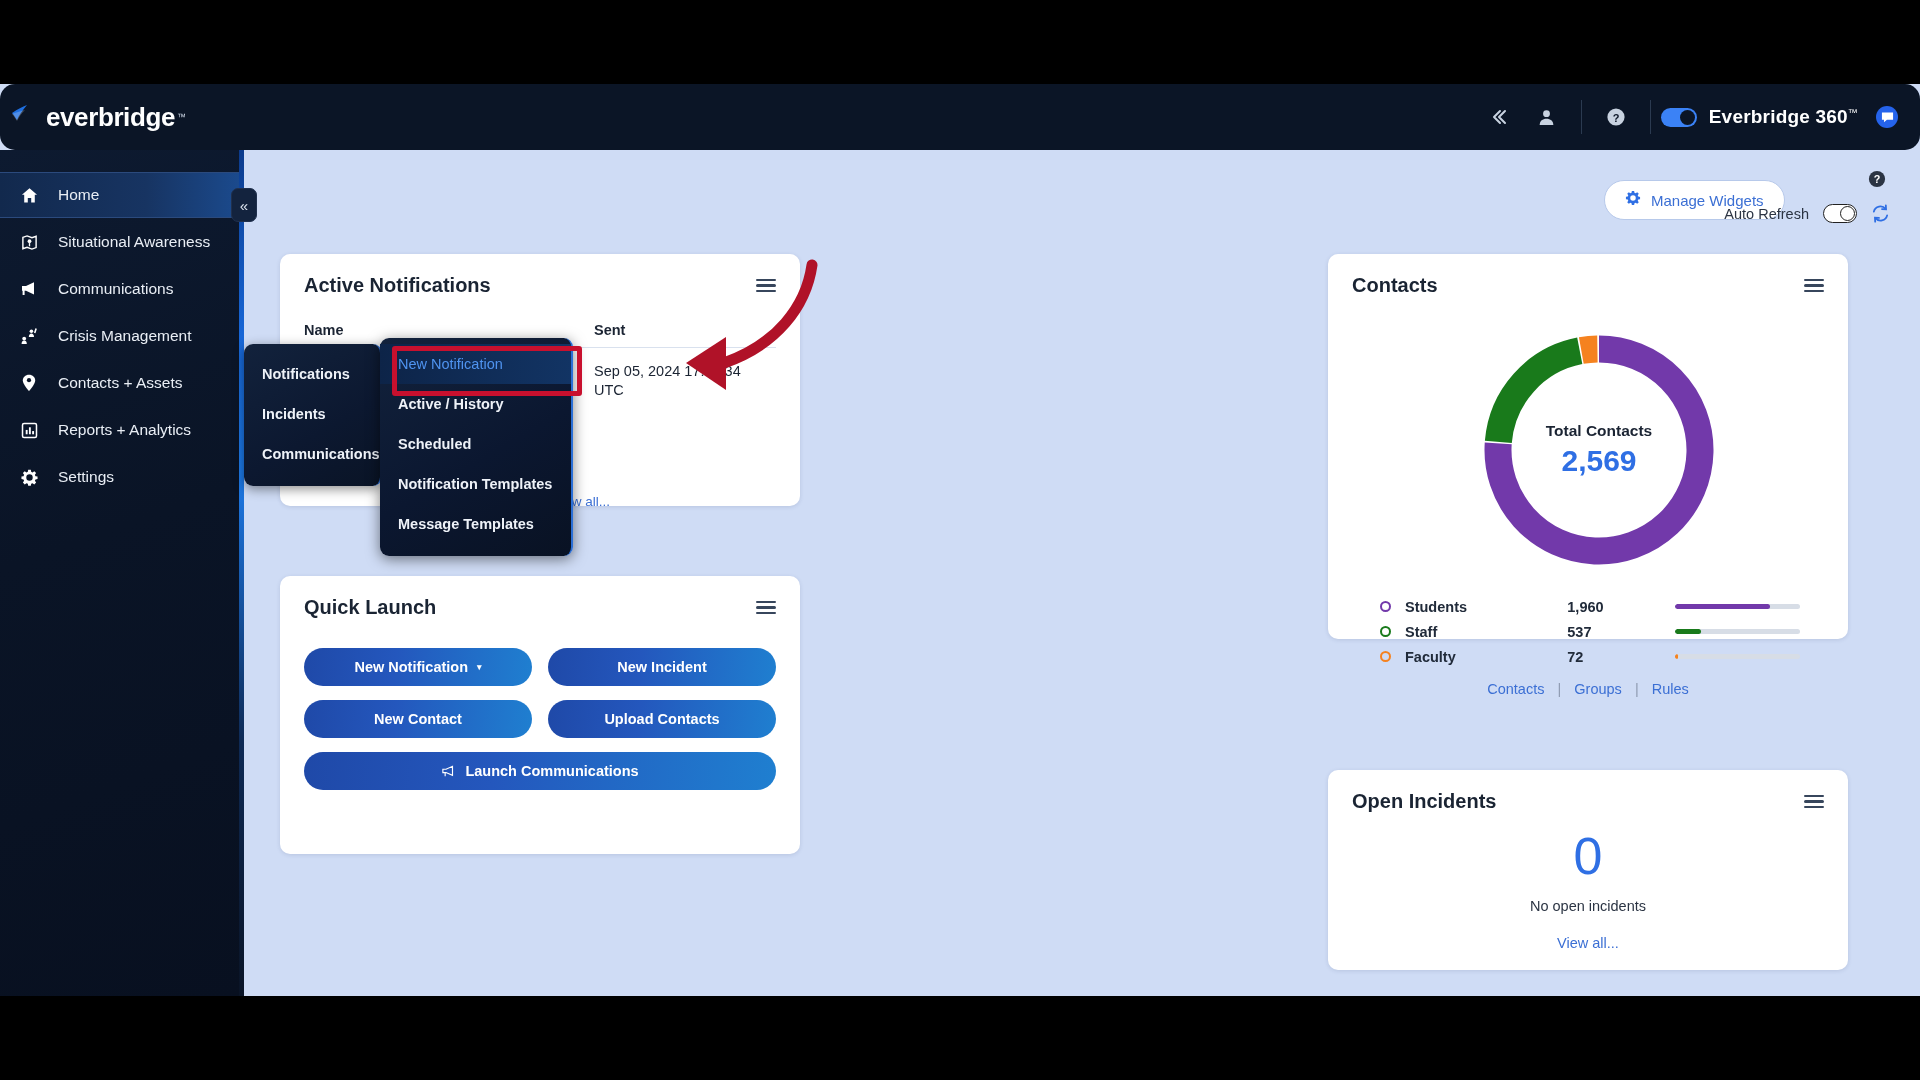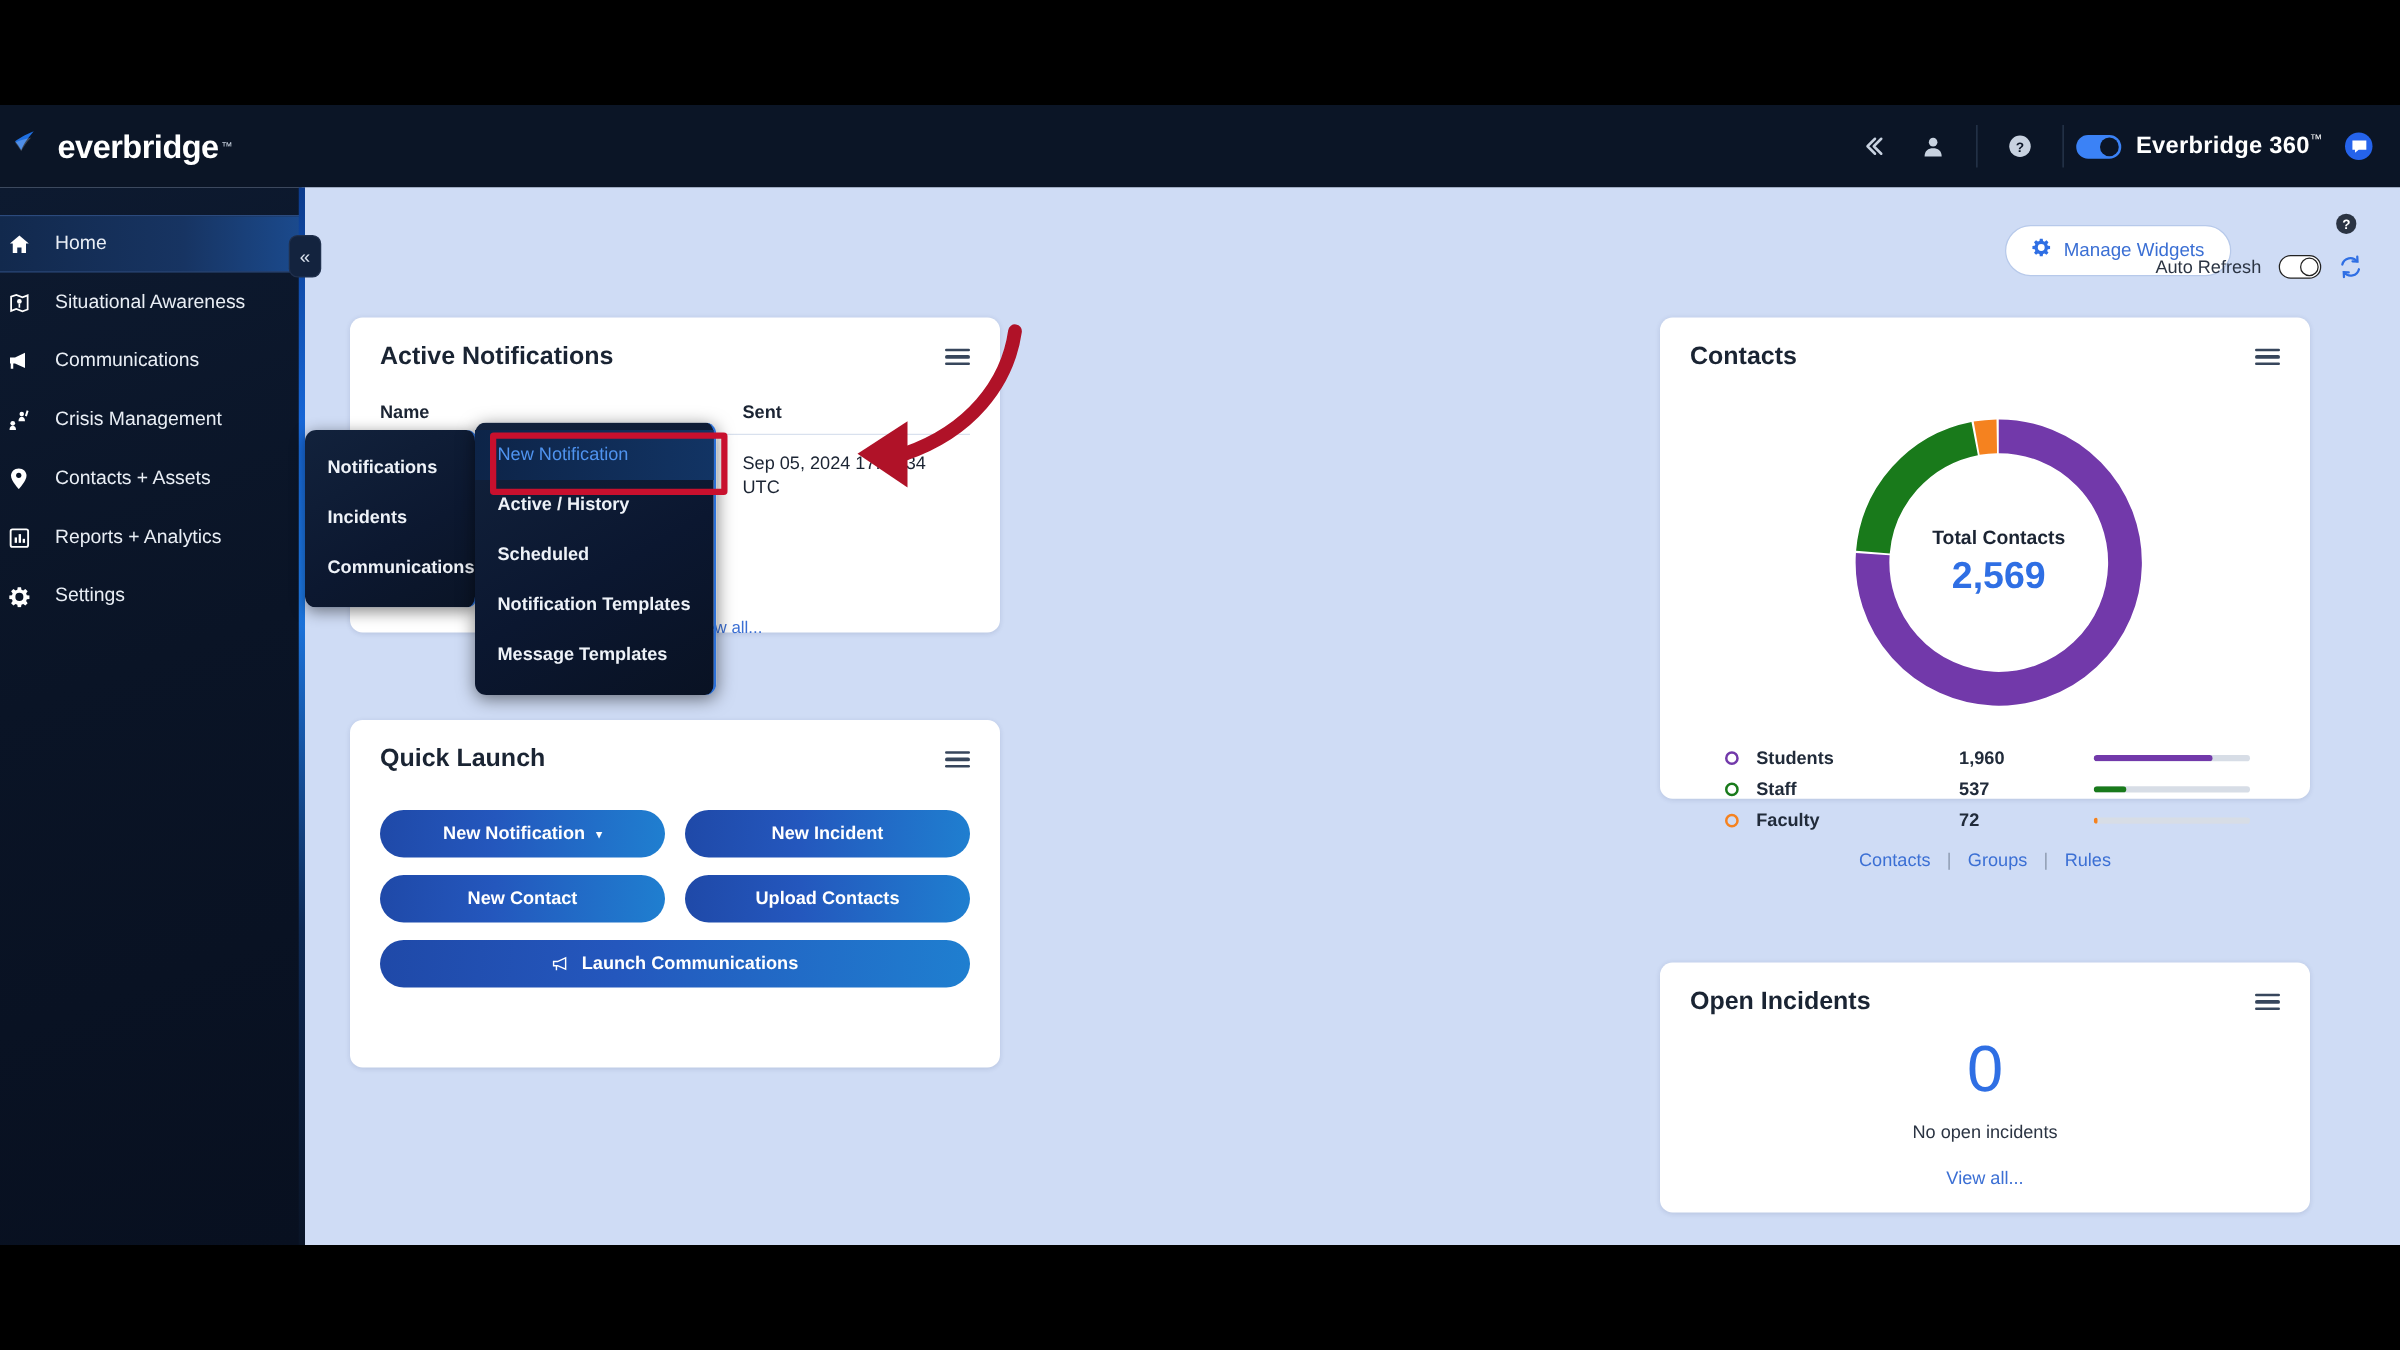--- a/index.html
+++ b/index.html
@@ -14,21 +14,21 @@
     left: 0; top: 84px;
     width: 1920px; height: 912px;
     background: #cfdcf5;
     overflow: hidden;
   }
 
   
   .topbar {
     position: absolute; left: 0; top: 0; width: 1920px; height: 66px;
     background: #0b1526;
-    display: flex; align-items: center;
+    display: flex; align-items: center; border-radius: 15px;
   }
   .logo-wrap {
     width: 244px; height: 66px; display: flex; align-items: center;
     padding-left: 10px; gap: 2px;
   }
   .logo-mark { width: 34px; height: 26px; position: relative; flex: none; }
   .logo-text {
     color: #fff; font-size: 26px; font-weight: 600; letter-spacing: -0.4px;
     position: relative;
   }
@@ -67,21 +67,21 @@
     background: linear-gradient(160deg,#0d1a30 0%,#0a1426 45%,#081020 100%);
     border-top-right-radius: 4px;
     padding-top: 22px;
   }
   .sidebar::after{
     content:""; position:absolute; right:0; top:0; width:5px; height:100%;
     background: linear-gradient(180deg,#0c3b8c 0%,#1766d6 22%,#1d7ae8 38%,#0e2a55 70%,#0a1426 100%);
   }
   .side-item {
     height: 46px; display: flex; align-items: center; gap: 18px;
-    padding-left: 4px; color: #e9eef5; font-size: 15.5px; cursor: pointer;
+    padding-left: 18px; color: #e9eef5; font-size: 15.5px; cursor: pointer;
     position: relative; margin-bottom: 1px;
   }
   .side-item.active {
     background: linear-gradient(90deg,#12294d 0%,#173462 60%,#1b4b8f 100%);
     border-top: 1px solid #2b4a7d; border-bottom: 1px solid #2b4a7d;
   }
   .side-item .ico {
     width: 22px; display: flex; align-items: center; justify-content: center;
     color: #fff;
   }

